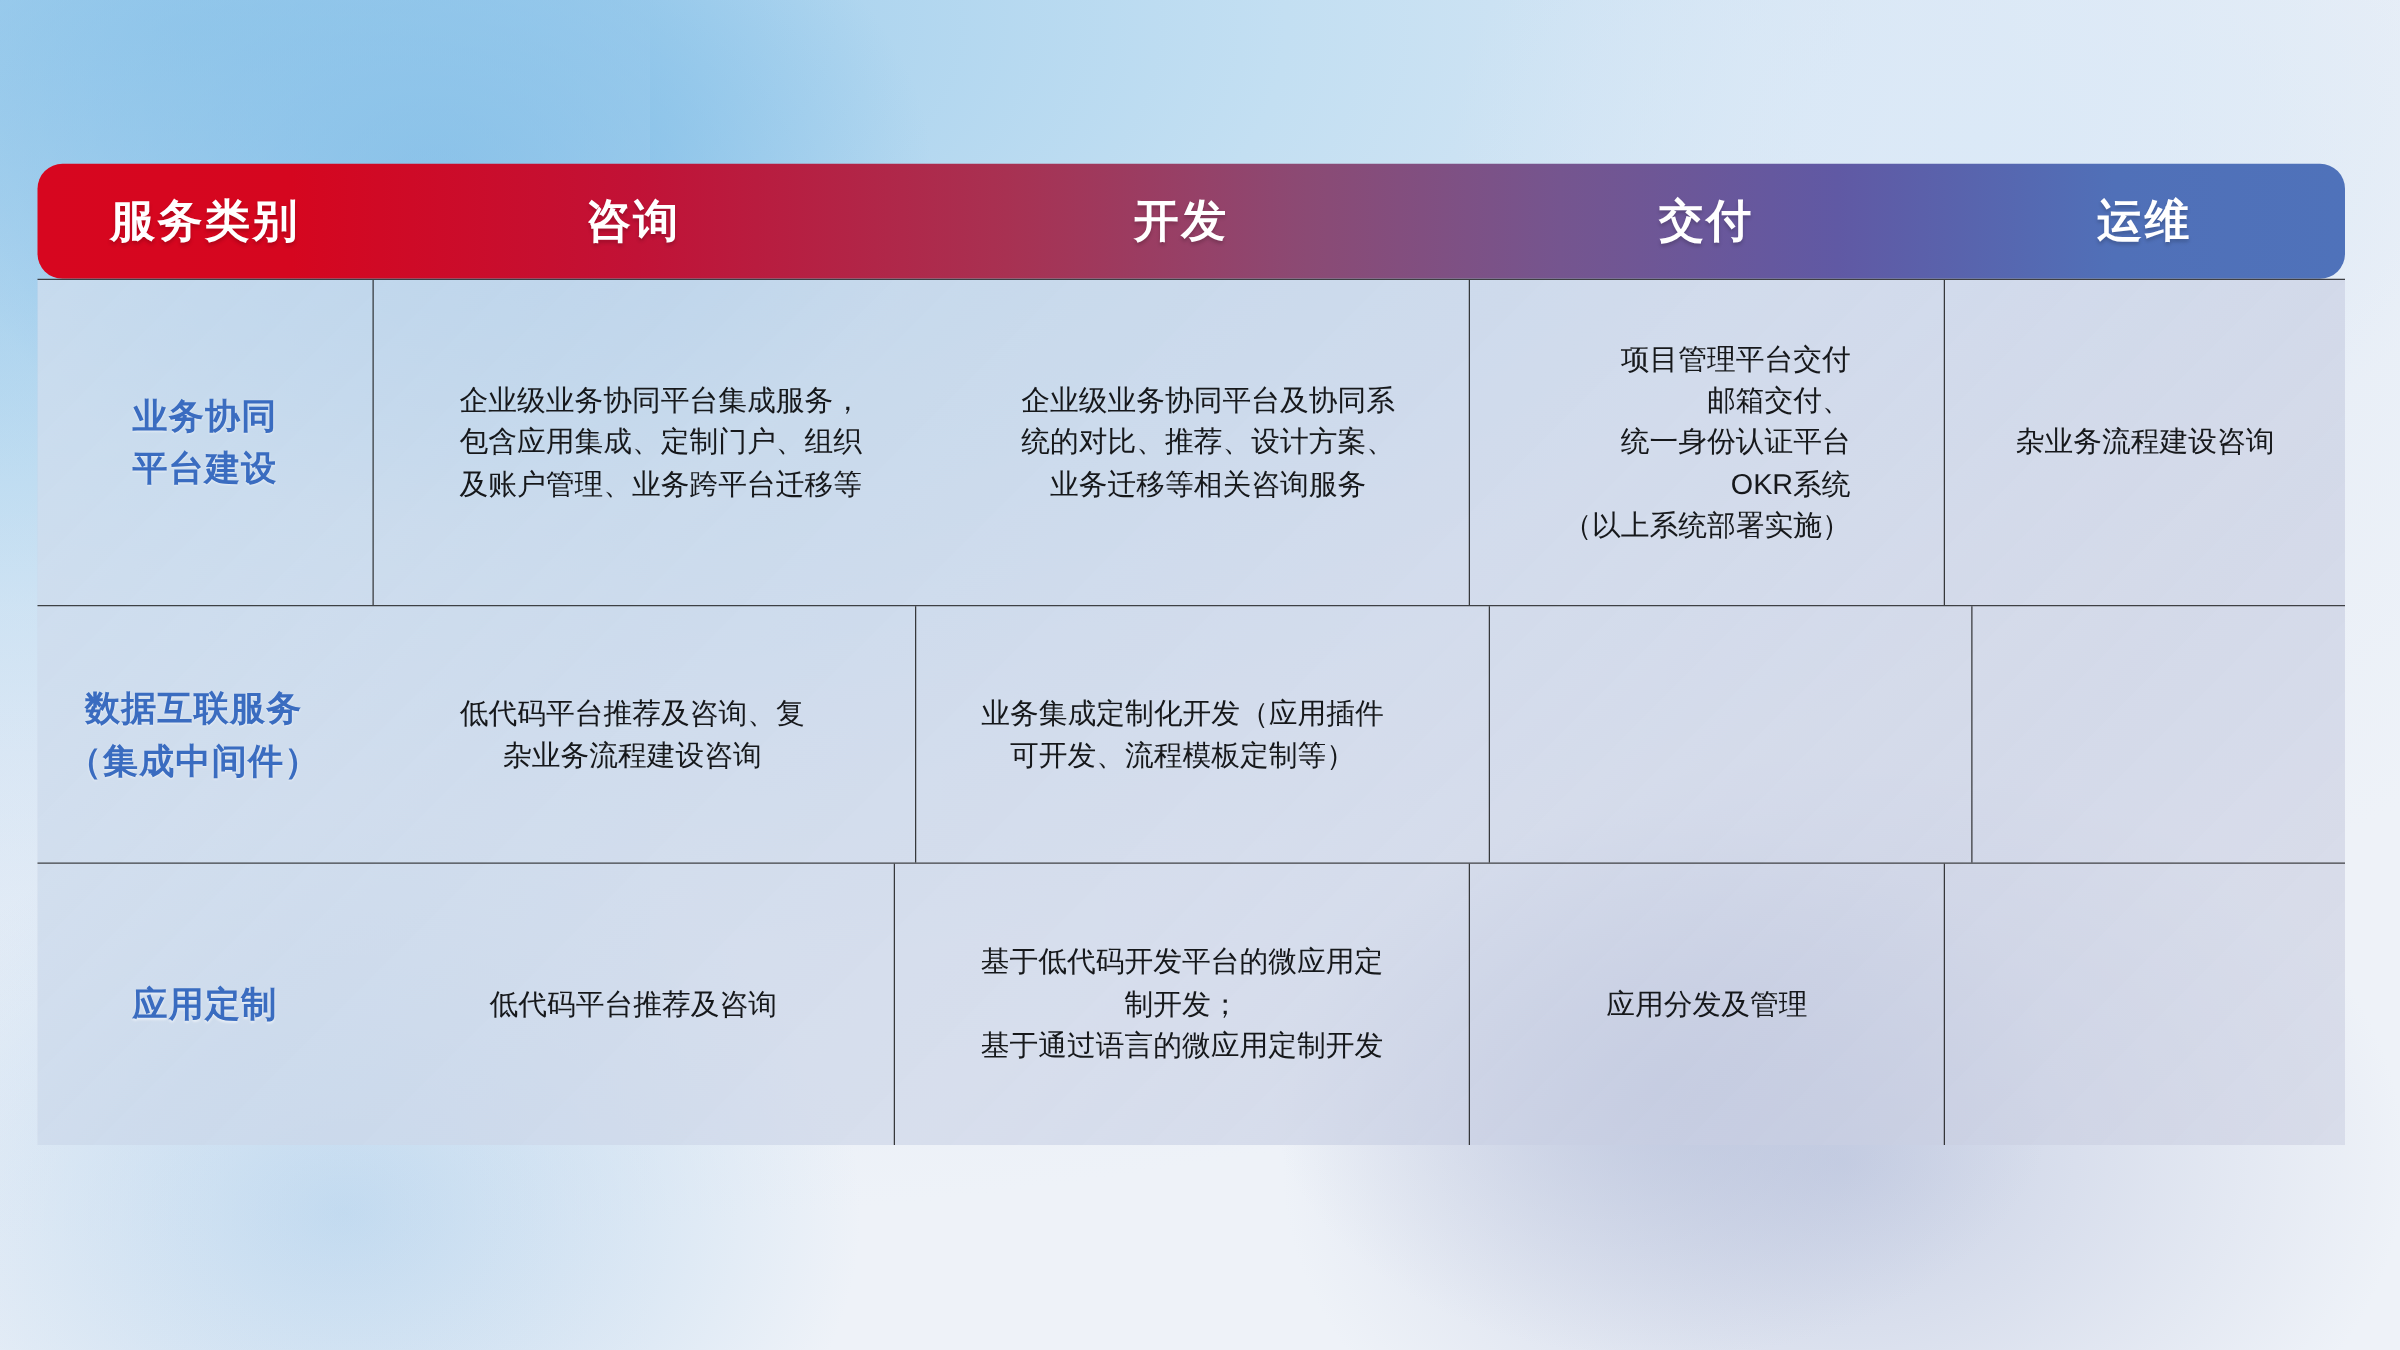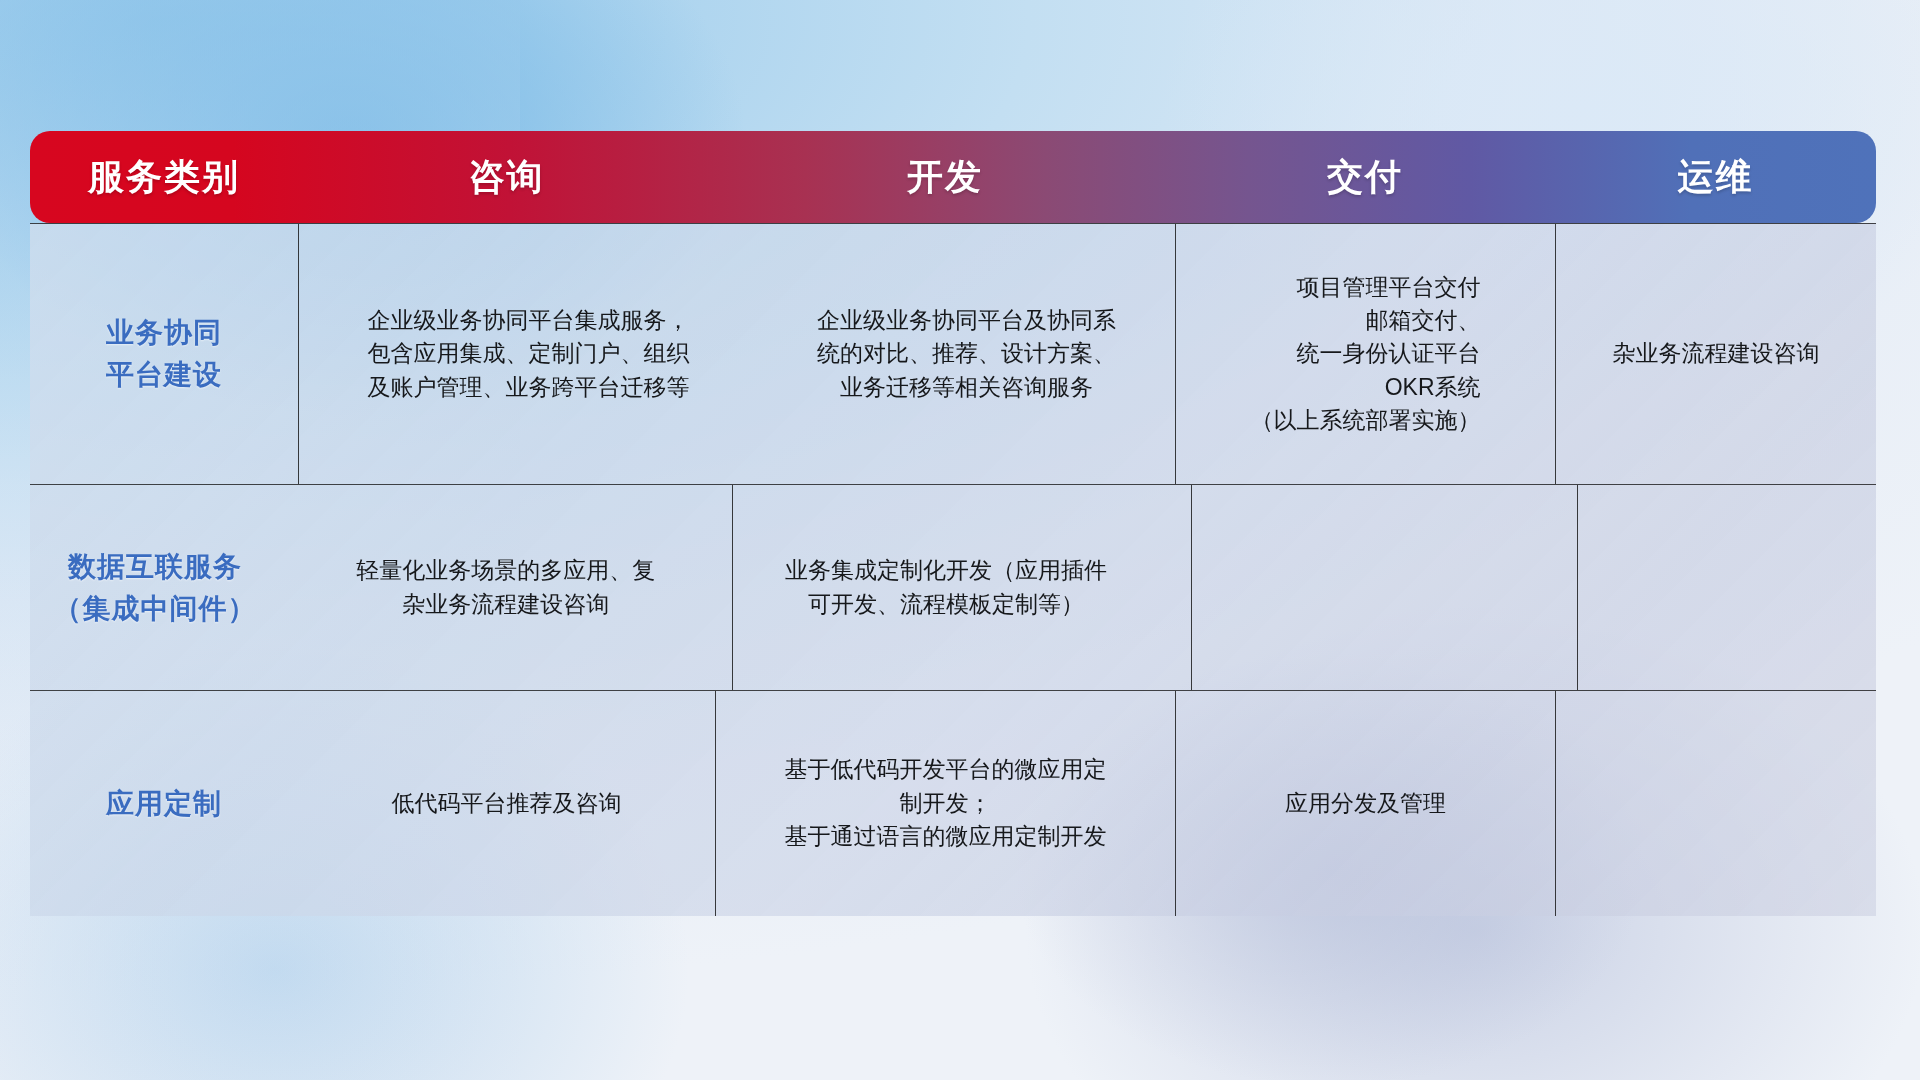--- a/index.html
+++ b/index.html
@@ -150,21 +150,21 @@
 邮箱交付、
 统一身份认证平台
 OKR系统
 （以上系统部署实施）</div>
       <div class="tcell c4 vline">杂业务流程建设咨询</div>
     </div>
 
     <div class="trow r1">
       <div class="tcell cat c0">数据互联服务
 （集成中间件）</div>
-      <div class="tcell c1">轻量化业务场景的多应用、复
+      <div class="tcell c1">低代码平台推荐及咨询、复
 杂业务流程建设咨询</div>
       <div class="tcell c2 vline">业务集成定制化开发（应用插件
 可开发、流程模板定制等）</div>
       <div class="tcell c3 vline"></div>
       <div class="tcell c4 vline"></div>
     </div>
 
     <div class="trow r2">
       <div class="tcell cat c0">应用定制</div>
       <div class="tcell c1">低代码平台推荐及咨询</div>

